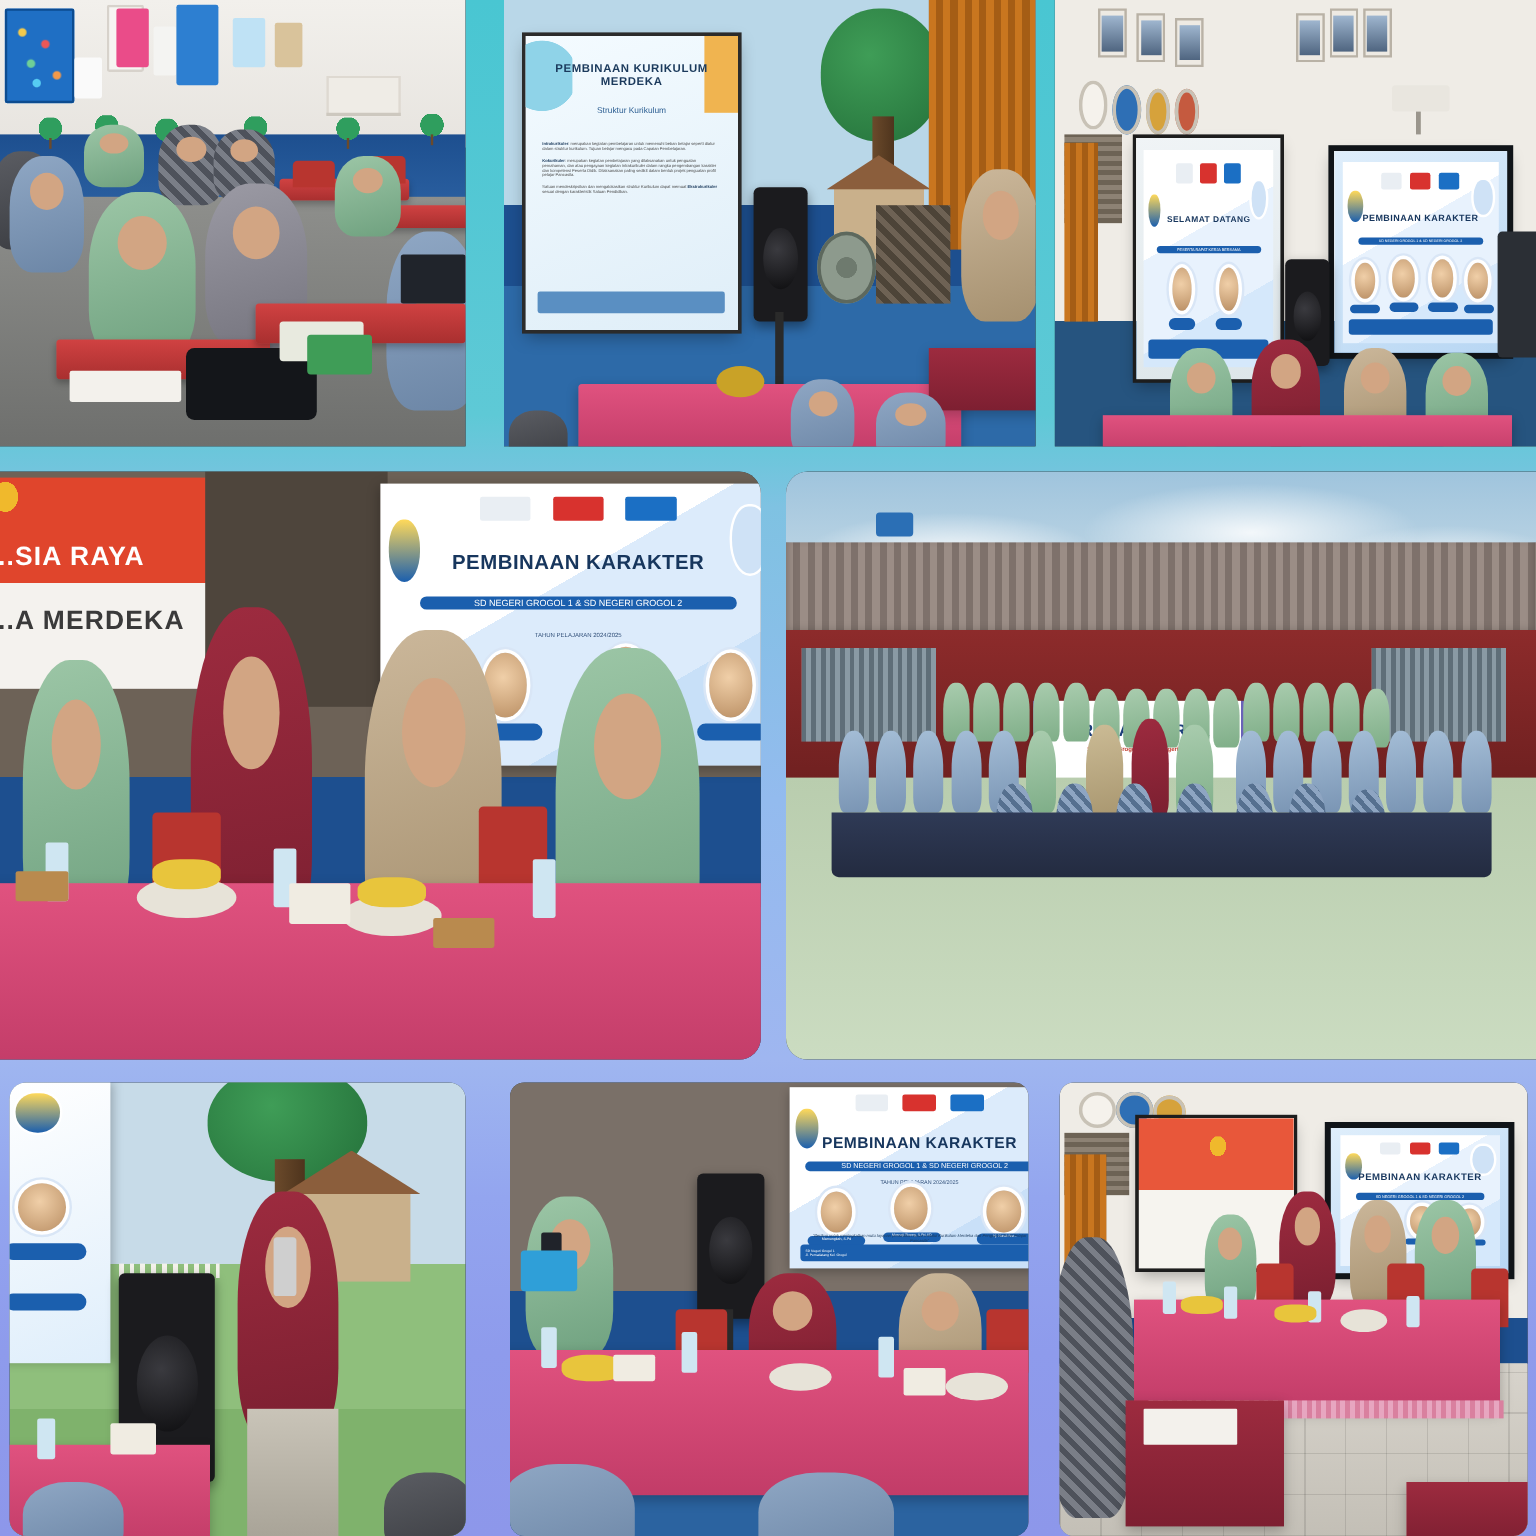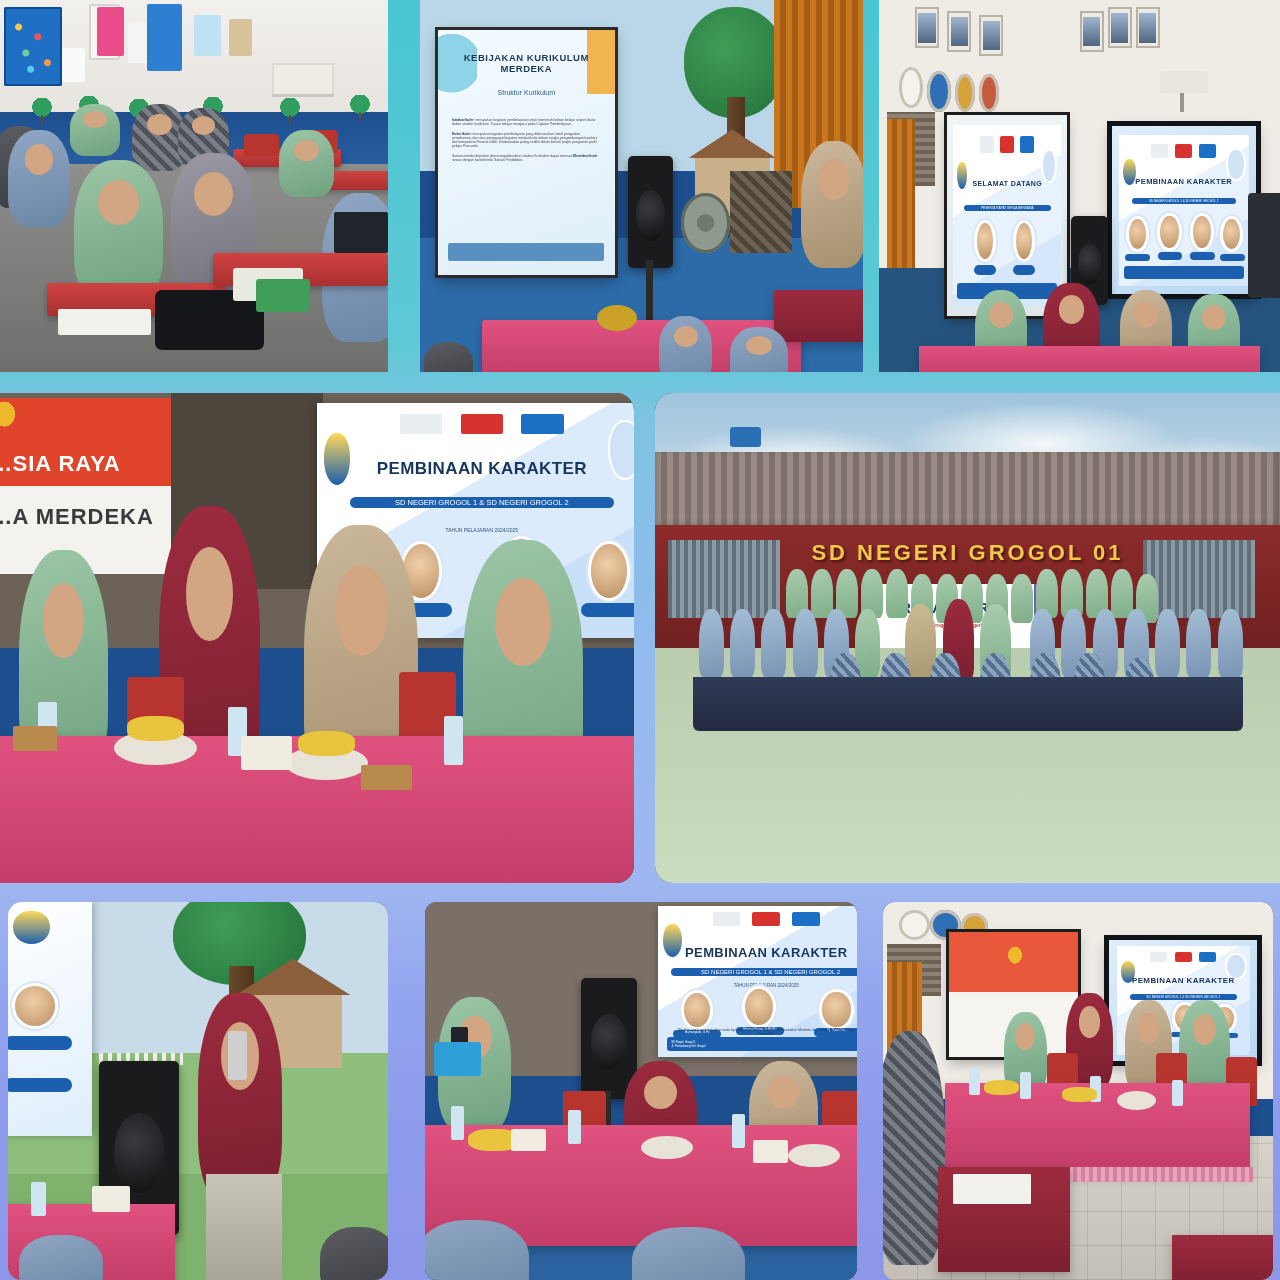--- a/index.html
+++ b/index.html
@@ -283,21 +283,21 @@
       <div class="lay mural"></div>
       <div class="lay mural-tree"></div>
       <div class="lay mural-house"></div>
       <div style="position:absolute;left:80%;top:0;width:20%;height:56%;
                   background:repeating-linear-gradient(90deg,#c9761f 0 6px,#a55d15 6px 12px);"></div>
 
       <div class="screen">
         <div style="position:absolute;left:0;top:0;width:22%;height:34%;
                     background:radial-gradient(circle at 35% 40%,#8fd3e8 0 52%,transparent 53%);"></div>
         <div style="position:absolute;right:0;top:0;width:16%;height:26%;background:#f0b450;"></div>
-        <div class="slide-ttl" style="font-size:9.5px;">KEBIJAKAN KURIKULUM MERDEKA</div>
+        <div class="slide-ttl" style="font-size:9.5px;">PEMBINAAN KURIKULUM MERDEKA</div>
         <div class="slide-sub" style="font-size:7px;">Struktur Kurikulum</div>
         <div class="slide-body tiny" style="font-size:3.4px;">
           <p><b>Intrakurikuler</b><span>: merupakan kegiatan pembelajaran untuk memenuhi beban belajar seperti diatur dalam struktur kurikulum. Tujuan belajar mengacu pada Capaian Pembelajaran.</span></p>
           <p style="margin-top:5px;"><b>Kokurikuler</b><span>: merupakan kegiatan pembelajaran yang dilaksanakan untuk penguatan pemahaman, dan atau pengayaan kegiatan intrakurikuler dalam rangka pengembangan karakter dan kompetensi Peserta Didik. Dilaksanakan paling sedikit dalam bentuk projek penguatan profil pelajar Pancasila.</span></p>
           <p style="margin-top:5px;"><span>Satuan mendeskripsikan dan mengalokasikan struktur Kurikulum dapat memuat</span> <b>Ekstrakurikuler</b><span> sesuai dengan karakteristik Satuan Pendidikan.</span></p>
         </div>
         <div class="slide-bar"></div>
       </div>
 
       <div class="speaker-box" style="left:47%;top:42%;width:10%;height:30%;"></div>
@@ -462,21 +462,20 @@
       <div style="position:absolute;left:57%;top:76%;width:8%;height:5%;background:#b98a4e;border-radius:2px;"></div>
     </div>
   </div>
 
   <div class="photo r2" style="left:655px;top:393px;width:625px;height:490px;border-radius:18px 0 0 18px;">
     <div class="scene">
       <div class="lay sky"></div>
       <div style="position:absolute;left:12%;top:7%;width:5%;height:4%;background:#2b6fb5;border-radius:3px;"></div>
       <div class="lay roof"></div>
       <div class="lay wall-red"></div>
-      <div class="school-name" style="font-size:22px;">SD NEGERI GROGOL 01</div>
 
       <div class="rk-banner">
         <div class="rk-t1" style="font-size:14px;">RAPAT KERJA</div>
         <div class="rk-t2" style="font-size:5px;">SD Negeri Grogol 1 &amp; SD Negeri Grogol 2</div>
         <div class="rk-t2" style="top:72%;font-size:5px;color:#33517a;">2024/2025</div>
       </div>
 
       <div style="position:absolute;left:2%;top:30%;width:18%;height:16%;
                   background:repeating-linear-gradient(90deg,#5f6e78 0 4px,#8a9aa4 4px 8px);"></div>
       <div style="position:absolute;left:78%;top:30%;width:18%;height:16%;

